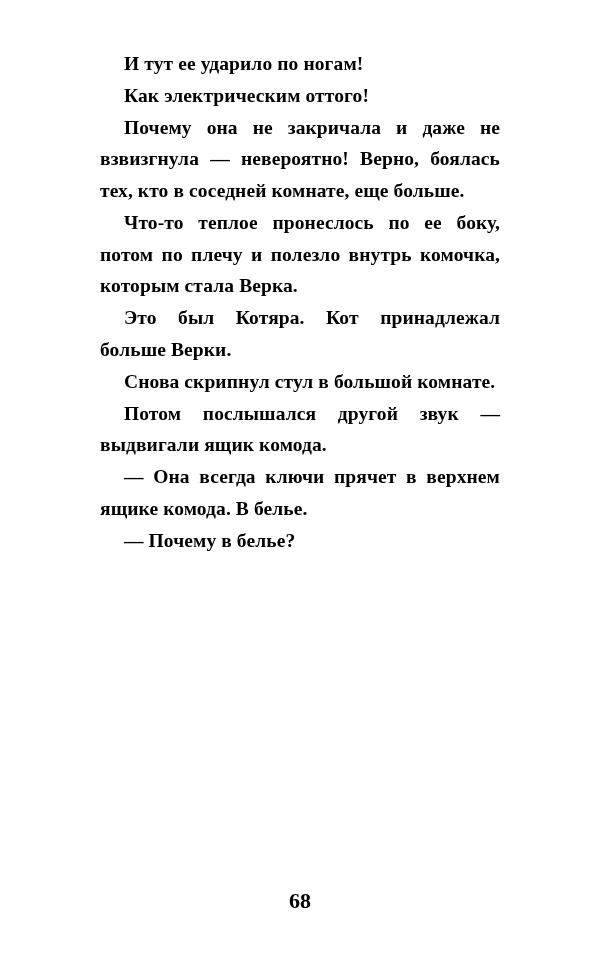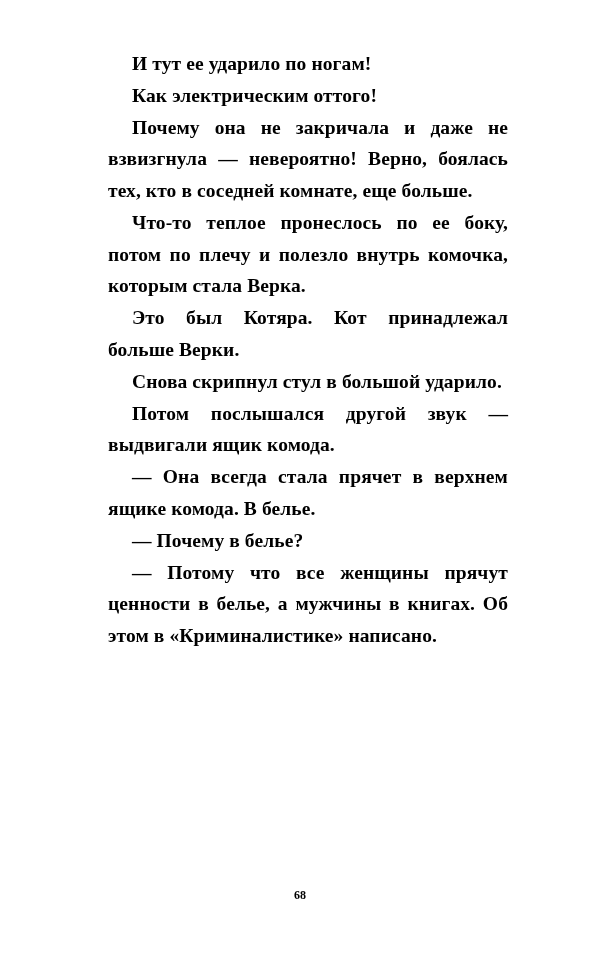--- a/index.html
+++ b/index.html
@@ -19,56 +19,54 @@
     width: 600px;
     height: 969px;
     background: #ffffff;
     box-sizing: border-box;
   }
   .text-block {
     position: absolute;
     left: 100px;
     top: 48px;
     width: 400px;
-    margin-left: 8px;
   }
   .para {
     margin: 0 0 0.0em 0;
     font-size: 19.5px;
     line-height: 1.63;
     text-align: justify;
     text-indent: 24px;
     font-weight: 700;
     letter-spacing: 0.1px;
     -webkit-font-smoothing: antialiased;
   }
   .page-number {
     position: absolute;
     left: 0;
     right: 0;
     top: 888px;
     text-align: center;
-    font-size: 12px;
+    font-size: 22px;
     font-weight: 700;
     font-family: "Liberation Serif", serif;
   }
 </style>
 </head>
 <body>
 
 <div class="page">
 
   <div class="text-block">
     <p class="para">И тут ее ударило по ногам!</p>
     <p class="para">Как электрическим оттого!</p>
     <p class="para">Почему она не закричала и даже не взвизгнула — невероятно! Верно, боялась тех, кто в соседней комнате, еще больше.</p>
     <p class="para">Что-то теплое пронеслось по ее боку, потом по плечу и полезло внутрь комочка, которым стала Верка.</p>
     <p class="para">Это был Котяра. Кот принадлежал больше Верки.</p>
-    <p class="para">Снова скрипнул стул в большой ударило.</p>
+    <p class="para">Снова скрипнул стул в большой комнате.</p>
     <p class="para">Потом послышался другой звук — выдвигали ящик комода.</p>
-    <p class="para">— Она всегда стала прячет в верхнем ящике комода. В белье.</p>
+    <p class="para">— Она всегда ключи прячет в верхнем ящике комода. В белье.</p>
     <p class="para">— Почему в белье?</p>
-    <p class="para">— Потому что все женщины прячут ценности в белье, а мужчины в книгах. Об этом в «Криминалистике» написано.</p>
   </div>
 
   <div class="page-number">68</div>
 
 </div>
 
 </body></html>

